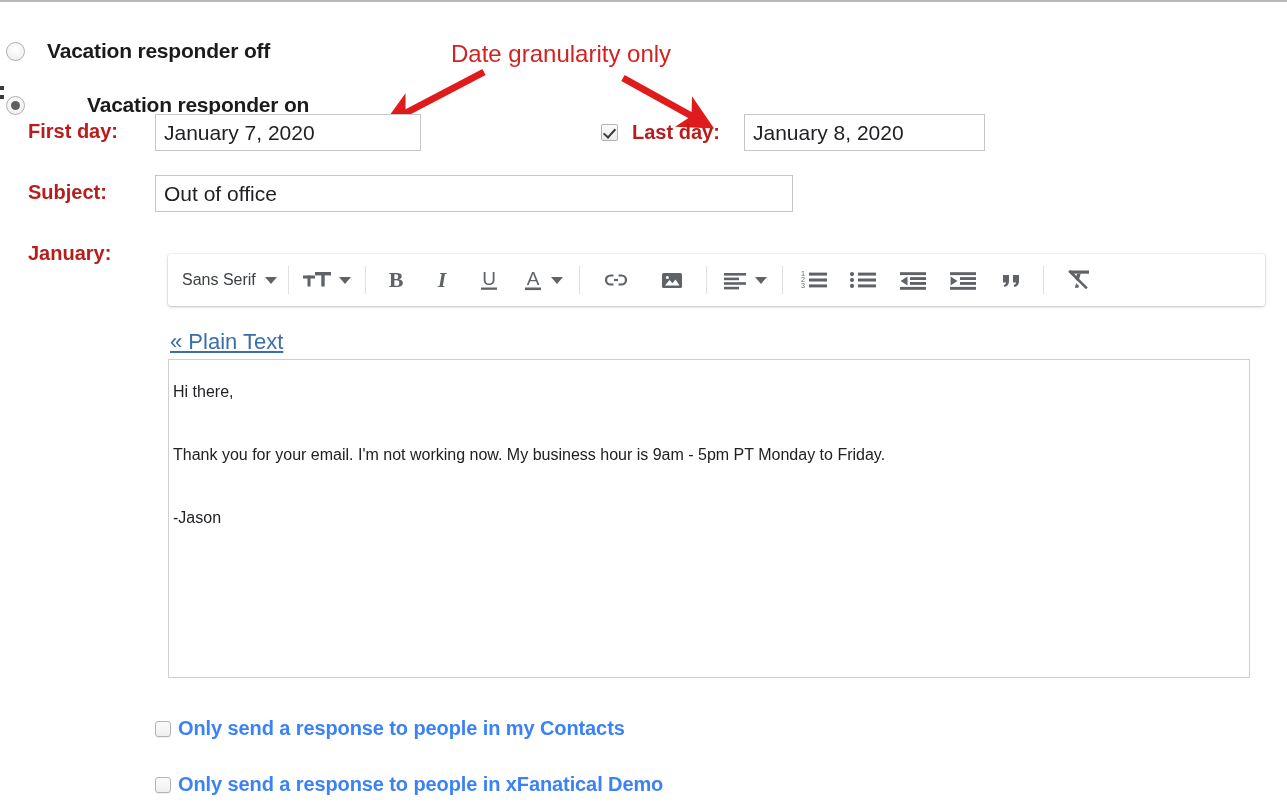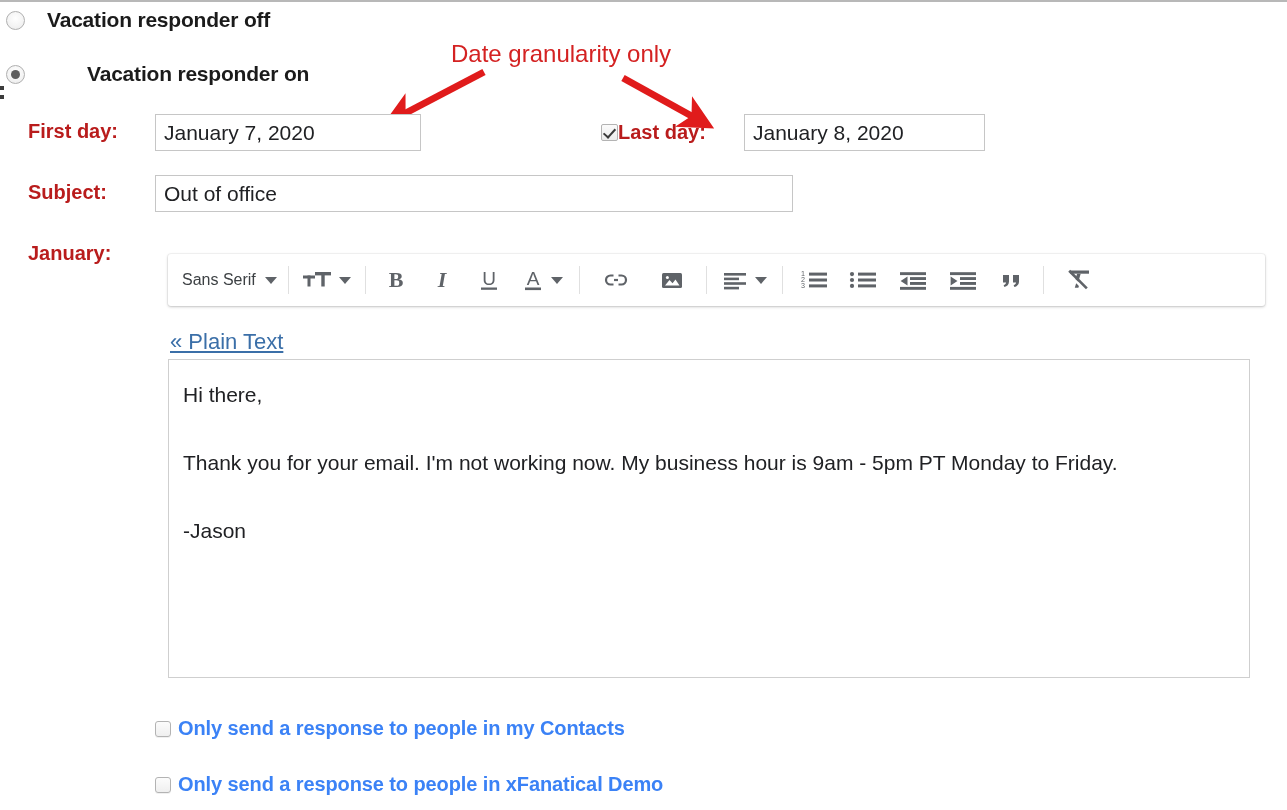--- a/index.html
+++ b/index.html
@@ -27,20 +27,21 @@
     left: 0; top: 0;
     width: 1287px; height: 2px;
     background: #b8b8b8;
   }
 
   
   .radio-row {
     position: absolute;
     display: flex;
     align-items: center;
+    margin-top: 31px;
   }
   .radio {
     width: 19px; height: 19px;
     border-radius: 50%;
     border: 1px solid #b0b0b0;
     background: radial-gradient(circle at 50% 38%, #ffffff 0%, #f2f2f2 65%, #e6e6e6 100%);
     box-sizing: border-box;
     position: relative;
     flex: none;
   }
@@ -125,20 +126,21 @@
     box-shadow: 0 1px 0 rgba(0,0,0,.06);
   }
 
   .lastday-group {
     position: absolute;
     display: flex;
     align-items: center;
   }
   .lastday-group .field-label {
     position: static;
+    margin-left: 14px;
   }
 
   
   .annot-text {
     position: absolute;
     font-size: 24px;
     color: #d42222;
     white-space: nowrap;
     letter-spacing: 0px;
   }
@@ -209,24 +211,24 @@
   .body-box {
     position: absolute;
     left: 168px; top: 359px;
     width: 1082px; height: 319px;
     box-sizing: border-box;
     border: 1px solid #cfcfcf;
     background: #ffffff;
     padding: 24px 0 0 4px;
   }
   .body-line {
-    font-size: 21px;
+    font-size: 16px;
     color: #202124;
     line-height: 1;
-    margin: 0 0 0 10px;
+    margin: 0 0 0 0;
     white-space: nowrap;
   }
   .body-line + .body-line { margin-top: 47px; }
 
   
   .opt-row {
     position: absolute;
     display: flex;
     align-items: center;
   }

